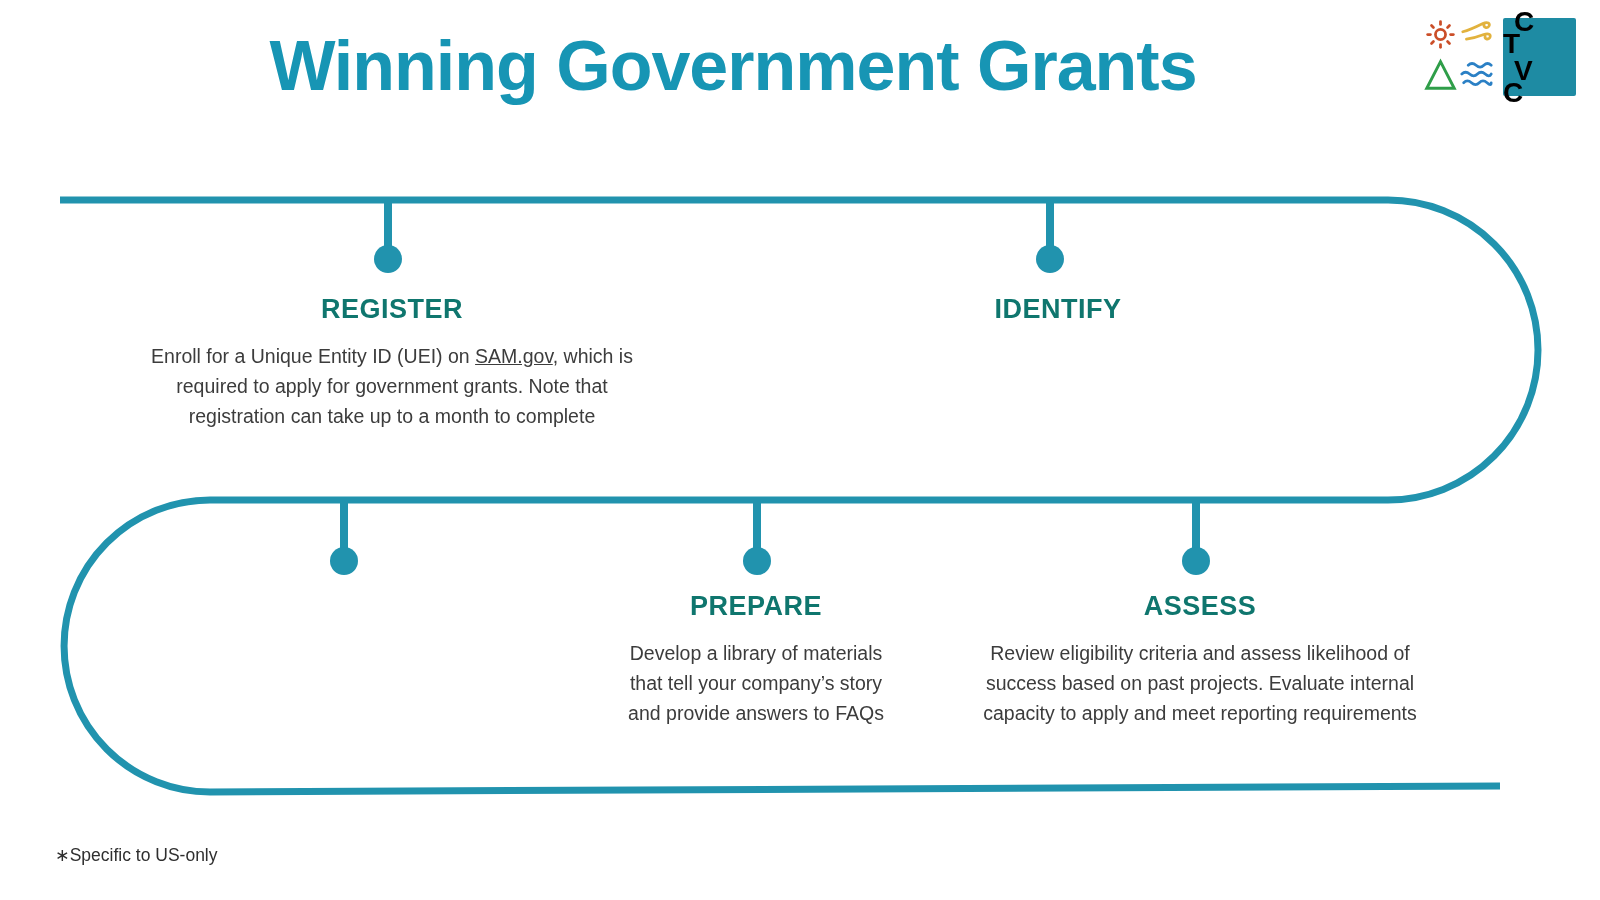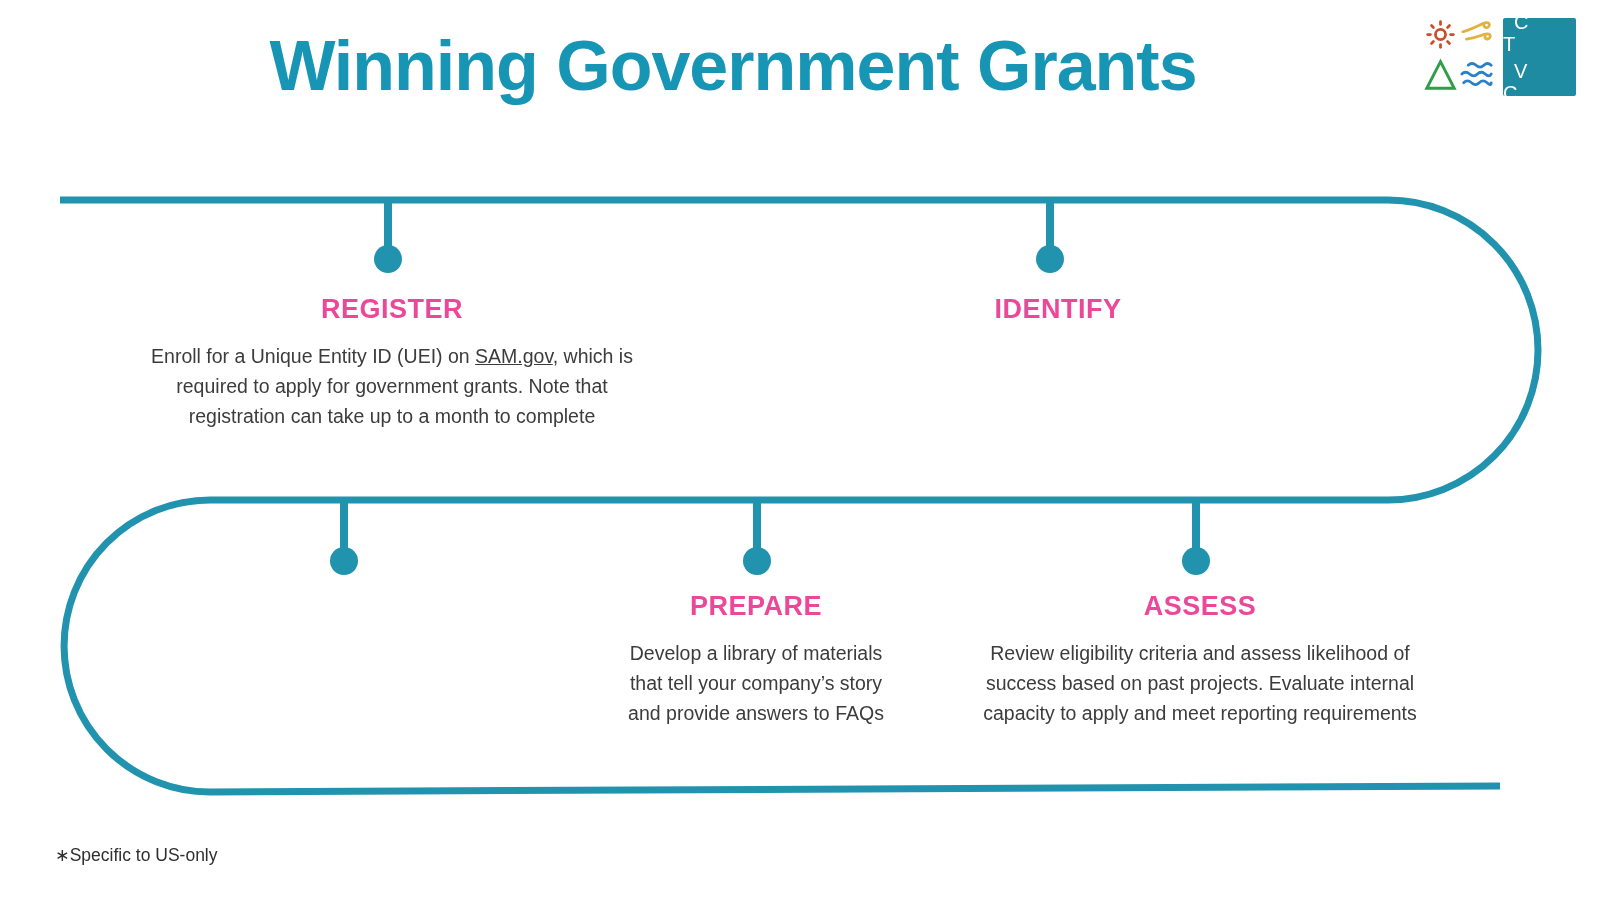--- a/index.html
+++ b/index.html
@@ -9,21 +9,21 @@
   }
   .title{
     position:absolute;top:26px;left:733px;transform:translateX(-50%);
     margin:0;font-size:70px;font-weight:700;color:#1795b4;
     white-space:nowrap;letter-spacing:-1px;
   }
   .timeline-svg{position:absolute;top:0;left:0;}
   .step{position:absolute;text-align:center;}
   .step-title{
     margin:0 0 11px 0;font-size:27px;font-weight:700;
-    color:#ec4899;letter-spacing:0.5px;
+    color:#0f766e;letter-spacing:0.5px;
   }
   .step-body{
     margin:16px;font-size:19.5px;line-height:30px;color:#3c3c3c;
   }
   .step-register{top:294px;left:112px;width:560px;}
   .step-identify{top:294px;left:783px;width:550px;}
   .step-build{top:591px;left:154px;width:380px;}
   .step-prepare{top:591px;left:596px;width:320px;}
   .step-assess{top:591px;left:955px;width:490px;}
   .body-link{text-decoration:underline;cursor:pointer;}
@@ -38,21 +38,21 @@
   .logo-icons{
     display:grid;grid-template-columns:33px 33px;grid-template-rows:37px 37px;
     gap:3px;align-items:center;justify-items:center;
   }
   .logo-square{
     width:73px;height:78px;background:#1e8ba3;border-radius:2px;
     display:flex;flex-direction:column;justify-content:center;align-items:center;
     gap:5px;
   }
   .logo-square .row{
-    color:#ffffff;font-size:20px;font-weight:400;
+    color:#000000;font-size:28px;font-weight:700;
     letter-spacing:11px;text-indent:11px;line-height:22px;
   }
 </style>
 </head>
 <body>
 
 <div class="canvas">
 
   <h1 class="title">Winning Government Grants</h1>
 

